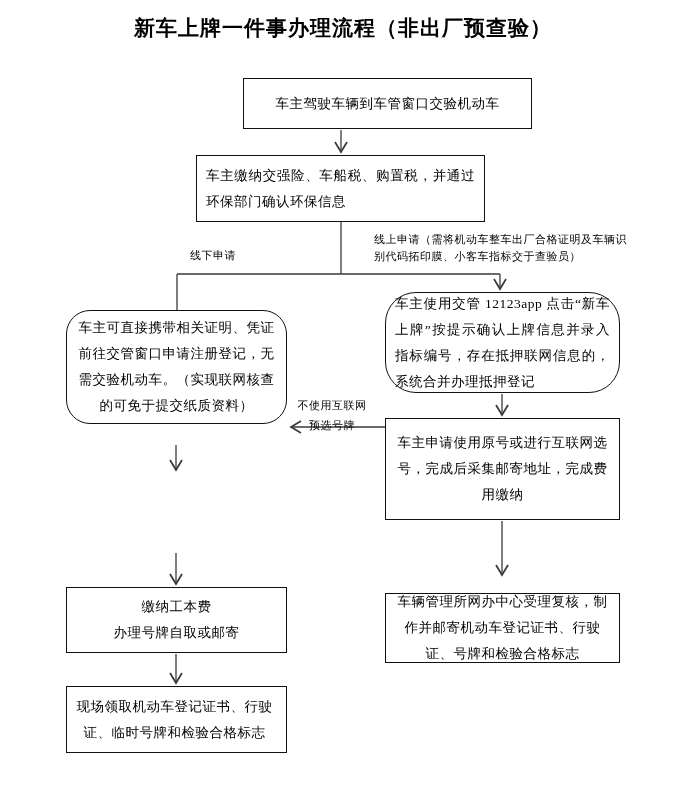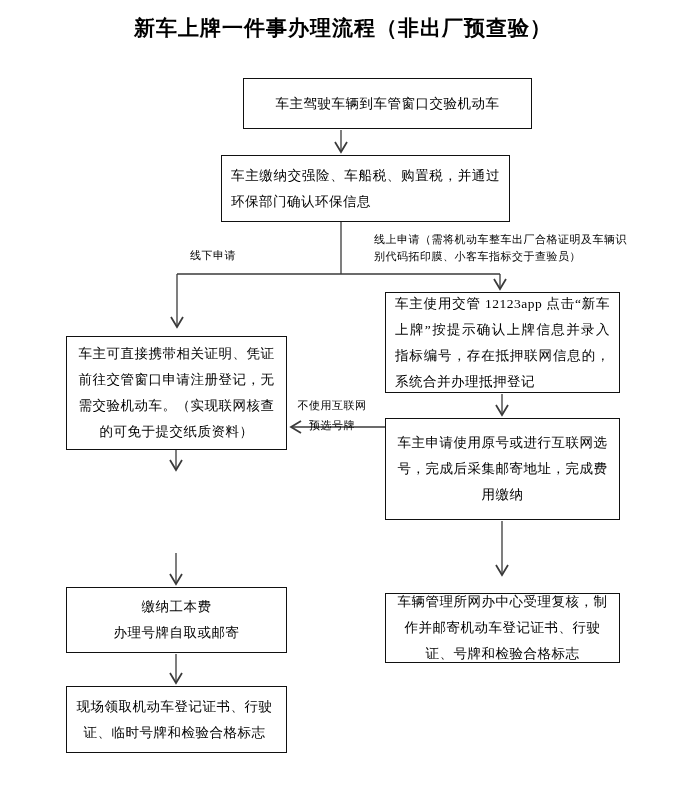--- a/index.html
+++ b/index.html
@@ -48,26 +48,26 @@
   }
   .edge-label {
     position: absolute;
     font-size: 11px;
     line-height: 17px;
     letter-spacing: 0.5px;
     white-space: pre-line;
   }
   
   #node-submit-vehicle   { left: 196px; top:  78px; width: 289px; height:  51px; margin-left: 47px; }
-  #node-pay-taxes        { left: 196px; top: 155px; width: 289px; height:  67px; margin-left: 25px; }
-  #node-offline-register { left:  66px; top: 336px; width: 221px; height: 114px; }
+  #node-pay-taxes        { left: 196px; top: 155px; width: 289px; height:  67px; }
+  #node-offline-register { left:  66px; top: 310px; width: 221px; height: 114px; border-radius: 24px; }
   #node-select-plate     { left:  66px; top: 473px; width: 221px; height:  79px; }
   #node-pay-fee          { left:  66px; top: 587px; width: 221px; height:  66px; }
   #node-onsite-pickup    { left:  66px; top: 686px; width: 221px; height:  67px; padding-left: 7px; }
-  #node-app-new-plate    { left: 385px; top: 292px; width: 235px; height: 101px; }
+  #node-app-new-plate    { left: 385px; top: 292px; width: 235px; height: 101px; border-radius: 31px; }
   #node-online-select    { left: 385px; top: 418px; width: 235px; height: 102px; }
   #node-mail-center      { left: 385px; top: 593px; width: 235px; height:  70px; }
   
   #edge-label-offline     { left: 190px; top: 247px; width: 100px; text-align: left; }
   #edge-label-online      { left: 374px; top: 231px; width: 254px; text-align: left; }
   #edge-label-no-internet { left: 293px; top: 395px; width:  78px; text-align: center; line-height: 20px; }
 </style>
 </head>
 <body>
 

